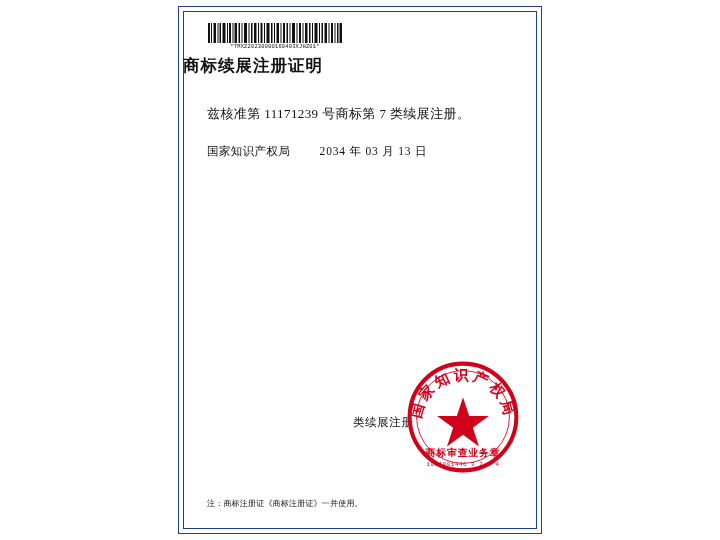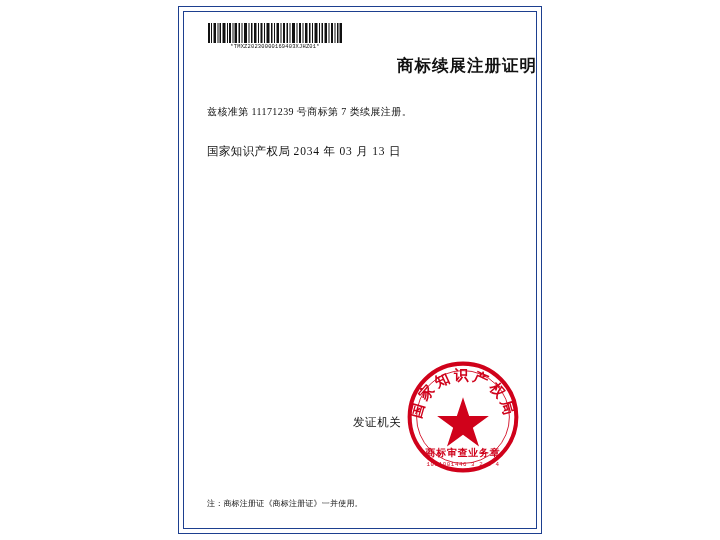--- a/index.html
+++ b/index.html
@@ -79,50 +79,51 @@
     letter-spacing: 0.2px;
     color: #111111;
     margin-top: 1px;
     white-space: nowrap;
   }
 
   
   .doc-title {
     position: absolute;
     left: 0;
-    right: 0;
+    right: 16px;
     top: 44px;
-    text-align: right;
+    text-align: left;
     font-family: "Liberation Serif", serif;
     font-size: 16.5px;
     font-weight: bold;
     color: #111111;
     letter-spacing: 1px;
   }
 
   
   .line1 {
     position: absolute;
     left: 24px;
     top: 94px;
-    font-size: 10px;
+    font-size: 13px;
     color: #111111;
     letter-spacing: 0.4px;
     white-space: nowrap;
   }
   .line2 {
     position: absolute;
     left: 24px;
     top: 133px;
     font-size: 11.5px;
     color: #111111;
     letter-spacing: 0.4px;
     white-space: nowrap;
   }
   .line2 .date {
+    margin-left: 26px;
     letter-spacing: 0.8px;
   }
 
   
   .issuer {
     position: absolute;
     left: 170px;
     top: 404px;
     font-size: 11.5px;
     color: #111111;
@@ -214,21 +215,21 @@
 
       <div class="doc-title">商标续展注册证明</div>
 
       <div class="line1">兹核准第 11171239 号商标第 7 类续展注册。</div>
 
       <div class="line2">
         <span>国家知识产权局</span>
         <span class="date">2034 年 03 月 13 日</span>
       </div>
 
-      <div class="issuer">发证机关</div>
+      <div class="issuer">类续展注册</div>
 
       <svg class="seal" viewBox="0 0 200 200">
         <circle cx="100" cy="100" r="92" fill="none" stroke="#d0021b" stroke-width="7"></circle>
         <circle cx="100" cy="100" r="80" fill="none" stroke="#d0021b" stroke-width="1.5"></circle>
         <path id="arcpath" d="M 28 108 A 72 72 0 0 1 172 108" fill="none" stroke="none"></path>
         <text font-family="'Liberation Serif', serif" font-size="25" font-weight="bold" fill="#d0021b" letter-spacing="6">
           <textPath href="#arcpath" startOffset="50%" text-anchor="middle">国家知识产权局</textPath>
         </text>
         <polygon points="100,66 110.6,98.4 144.6,98.4 117,118.4 127.6,150.8 100,130.8 72.4,150.8 83,118.4 55.4,98.4 89.4,98.4" fill="#d0021b"></polygon>
         <text x="100" y="168" text-anchor="middle" font-family="'Liberation Serif', serif" font-size="17" font-weight="bold" fill="#d0021b" letter-spacing="1.5">商标审查业务章</text>

